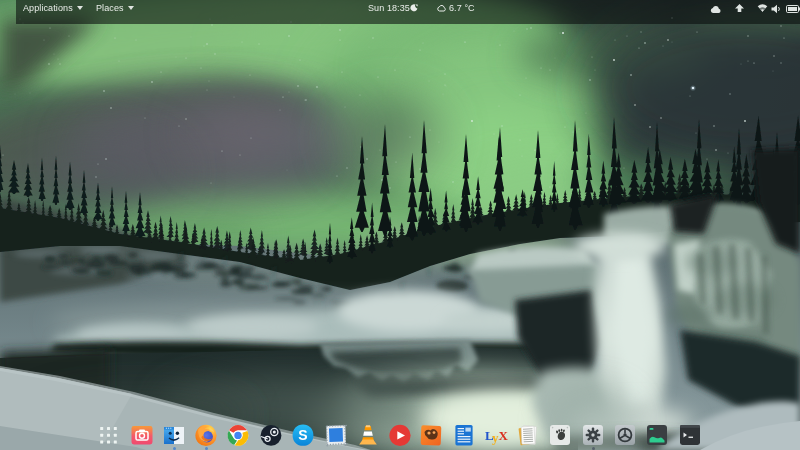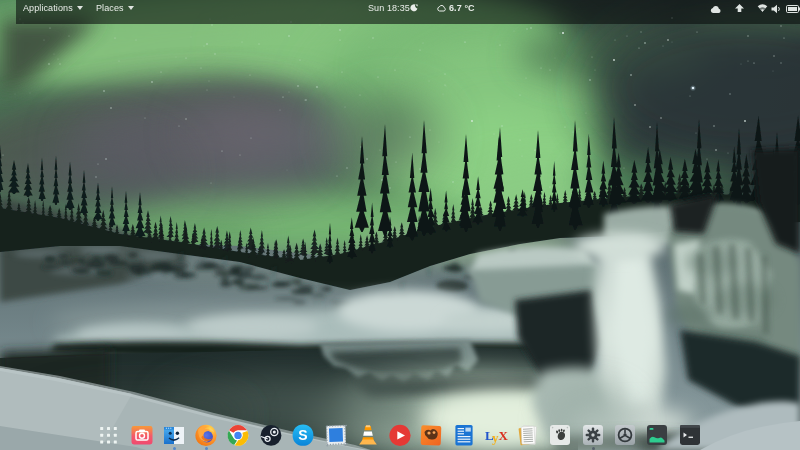--- a/index.html
+++ b/index.html
@@ -616,21 +616,21 @@
  <span class="t" style="left:7px">Applications<span class="caret"></span></span>
  <span class="t" style="left:80px">Places<span class="caret"></span></span>
  <span class="t" style="left:352px;font-weight:normal">Sun 18:35</span>
  <svg class="t" style="left:394px;top:4px" width="8" height="8" viewBox="0 0 8 8">
         <path d="M5.2 0.6 A3.5 3.5 0 1 0 7.4 4.4 A2.9 2.9 0 0 1 5.2 0.6Z" fill="#e9ede9"></path>
         <path d="M5.3 0.4 L7.6 0.4 L7.6 2.6 Z" fill="#e9ede9"></path>
       </svg>
  <svg class="t" style="left:421px;top:4px" width="9" height="8" viewBox="0 0 9 8">
         <path d="M2.5 7 A2.1 2.1 0 0 1 2.3 2.9 A2.6 2.6 0 0 1 7.2 3.6 A1.8 1.8 0 0 1 7 7Z" fill="none" stroke="#e9ede9" stroke-width="1"></path>
       </svg>
- <span class="t" style="left:433px;font-weight:bold">6.7 °C</span>
+ <span class="t" style="left:433px;font-weight:normal">6.7 °C</span>
  <svg class="t" style="left:694px;top:4.5px" width="12" height="8" viewBox="0 0 12 8">
         <path d="M3 8 A2.6 2.6 0 0 1 2.8 2.9 A3.2 3.2 0 0 1 8.9 3.7 A2.2 2.2 0 0 1 8.7 8Z" fill="#dfe4e2"></path>
       </svg>
  <svg class="t" style="left:718px;top:4px" width="11" height="9" viewBox="0 0 12 10">
         <path d="M6 0 L11 5 L8 5 L8 9 L4 9 L4 5 L1 5 Z" fill="#dfe4e2"></path>
       </svg>
  <svg class="t" style="left:741px;top:4px" width="11" height="8" viewBox="0 0 12 9">
         <path d="M6 8.6 L0.6 2.4 A8.6 8.6 0 0 1 11.4 2.4 Z" fill="#dfe4e2"></path>
         <path d="M6 8.6 L2.8 4.9 A5 5 0 0 1 9.2 4.9 Z" fill="#6b7472"></path>
         <path d="M6 8.6 L4.3 6.6 A2.6 2.6 0 0 1 7.7 6.6 Z" fill="#dfe4e2"></path>

